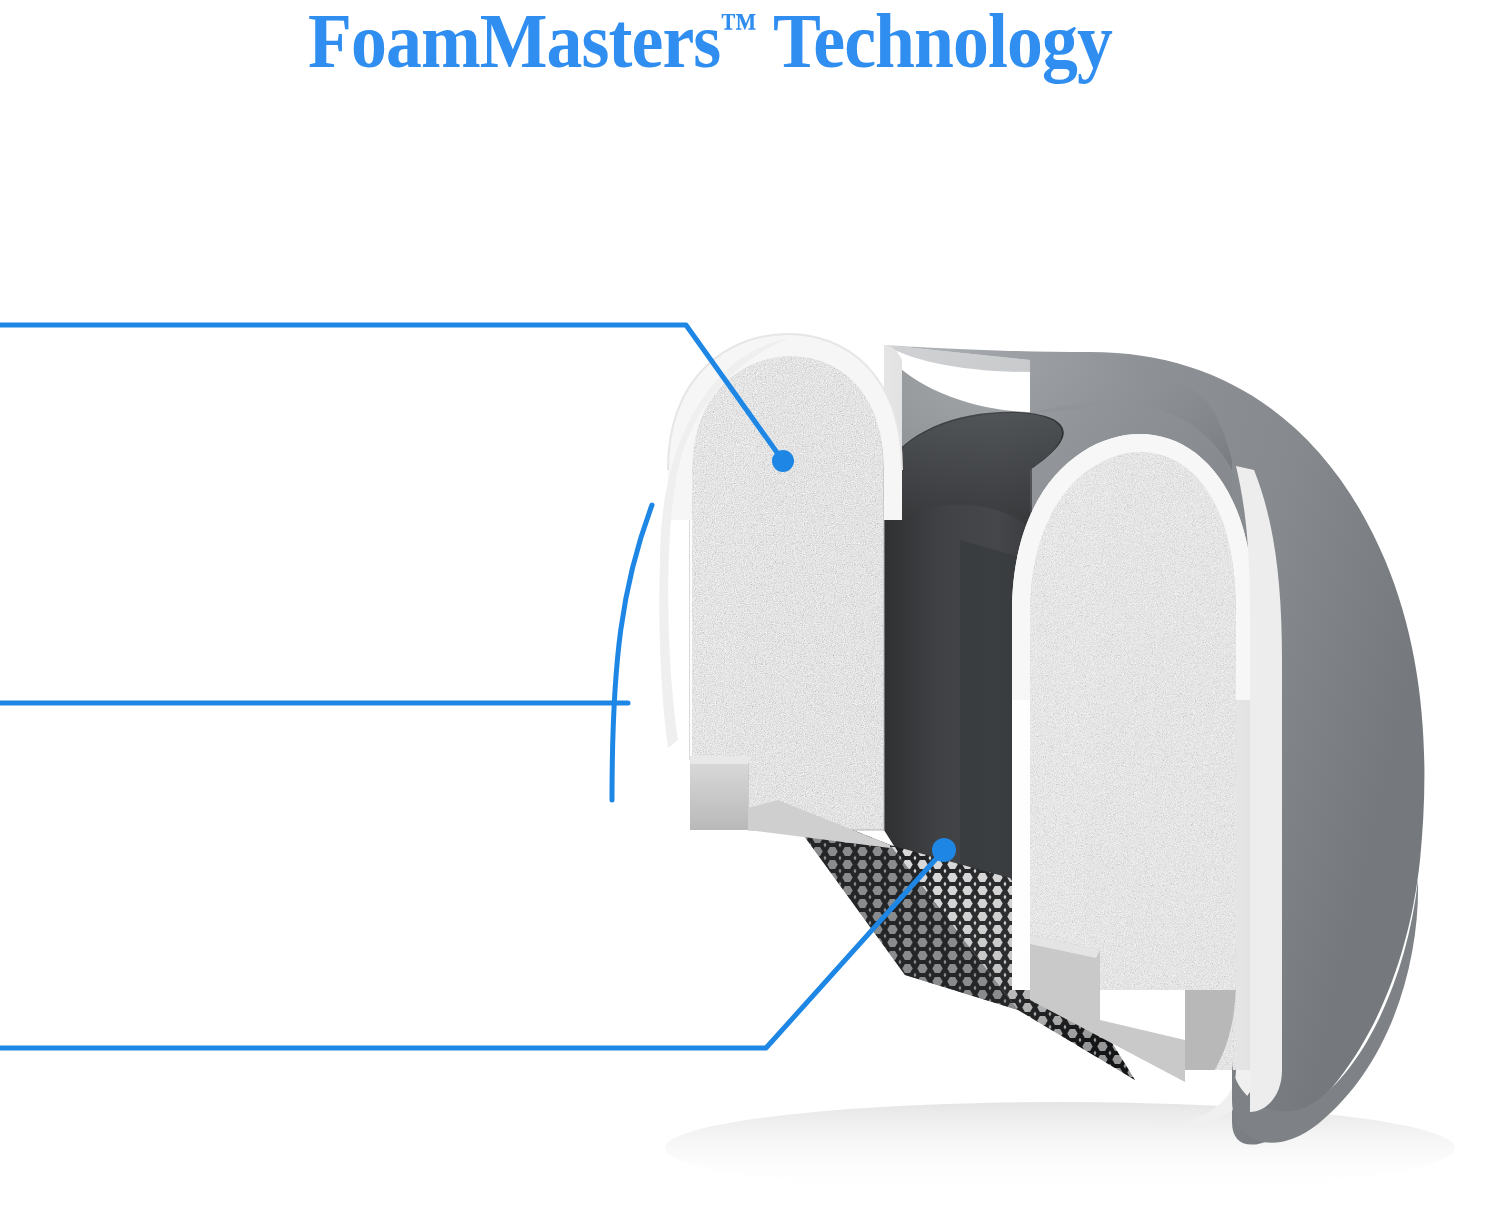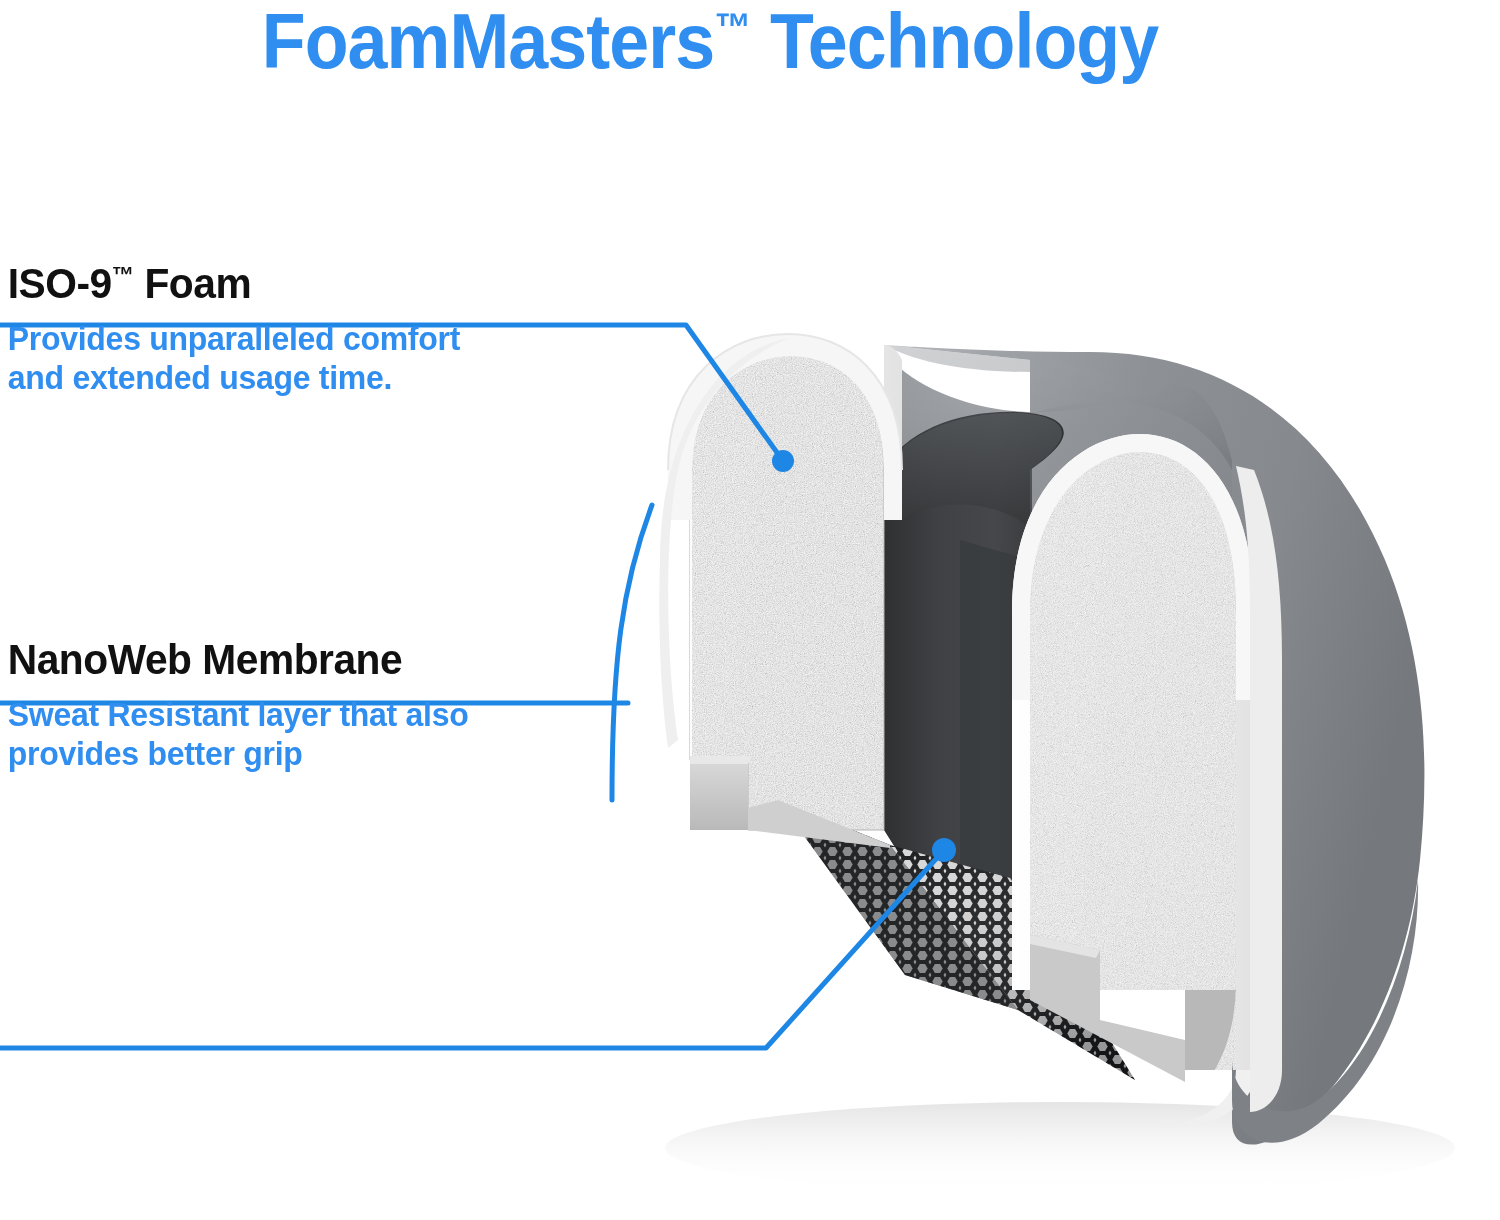--- a/index.html
+++ b/index.html
@@ -3,21 +3,21 @@
 <meta charset="utf-8">
 <style>
   html,body{margin:0;padding:0;}
   body{
     width:1500px;height:1220px;
     background:#ffffff;
     font-family:"Liberation Sans", sans-serif;
     overflow:hidden;
     position:relative;
   }
-  #stage{position:absolute;inset:0;width:1444px;height:1220px;}
+  #stage{position:absolute;inset:0;width:1444px;height:1220px;font-family:Liberation Serif, serif;}
 
   
   .title{
     position:absolute;
     left:0;top:0;width:1420px;
     text-align:center;
     font-size:78px;
     font-weight:bold;
     letter-spacing:-1px;
     line-height:1;
@@ -310,30 +310,16 @@
       <path d="M652,505 C622,585 612,660 612,800" stroke-width="5"></path>
       <path d="M0,703 L628,703"></path>
 
       <path d="M0,1048 L766,1048 L944,850"></path>
     </g>
 
     <circle cx="783" cy="461" r="11" fill="#1e87e5"></circle>
     <circle cx="944" cy="850" r="12" fill="#1e87e5"></circle>
   </svg>
 
-  <div class="callout" id="callout-foam">
-    <div class="heading"><span>ISO-9</span><span class="tm">™</span><span> Foam</span></div>
-    <div class="body">
-      <div>Provides unparalleled comfort</div>
-      <div>and extended usage time.</div>
-    </div>
-  </div>
-
-  <div class="callout" id="callout-membrane">
-    <div class="heading"><span>NanoWeb Membrane</span></div>
-    <div class="body">
-      <div>Sweat Resistant layer that also</div>
-      <div>provides better grip</div>
-    </div>
-  </div>
+
 
 
 </div>
 
 </body></html>

